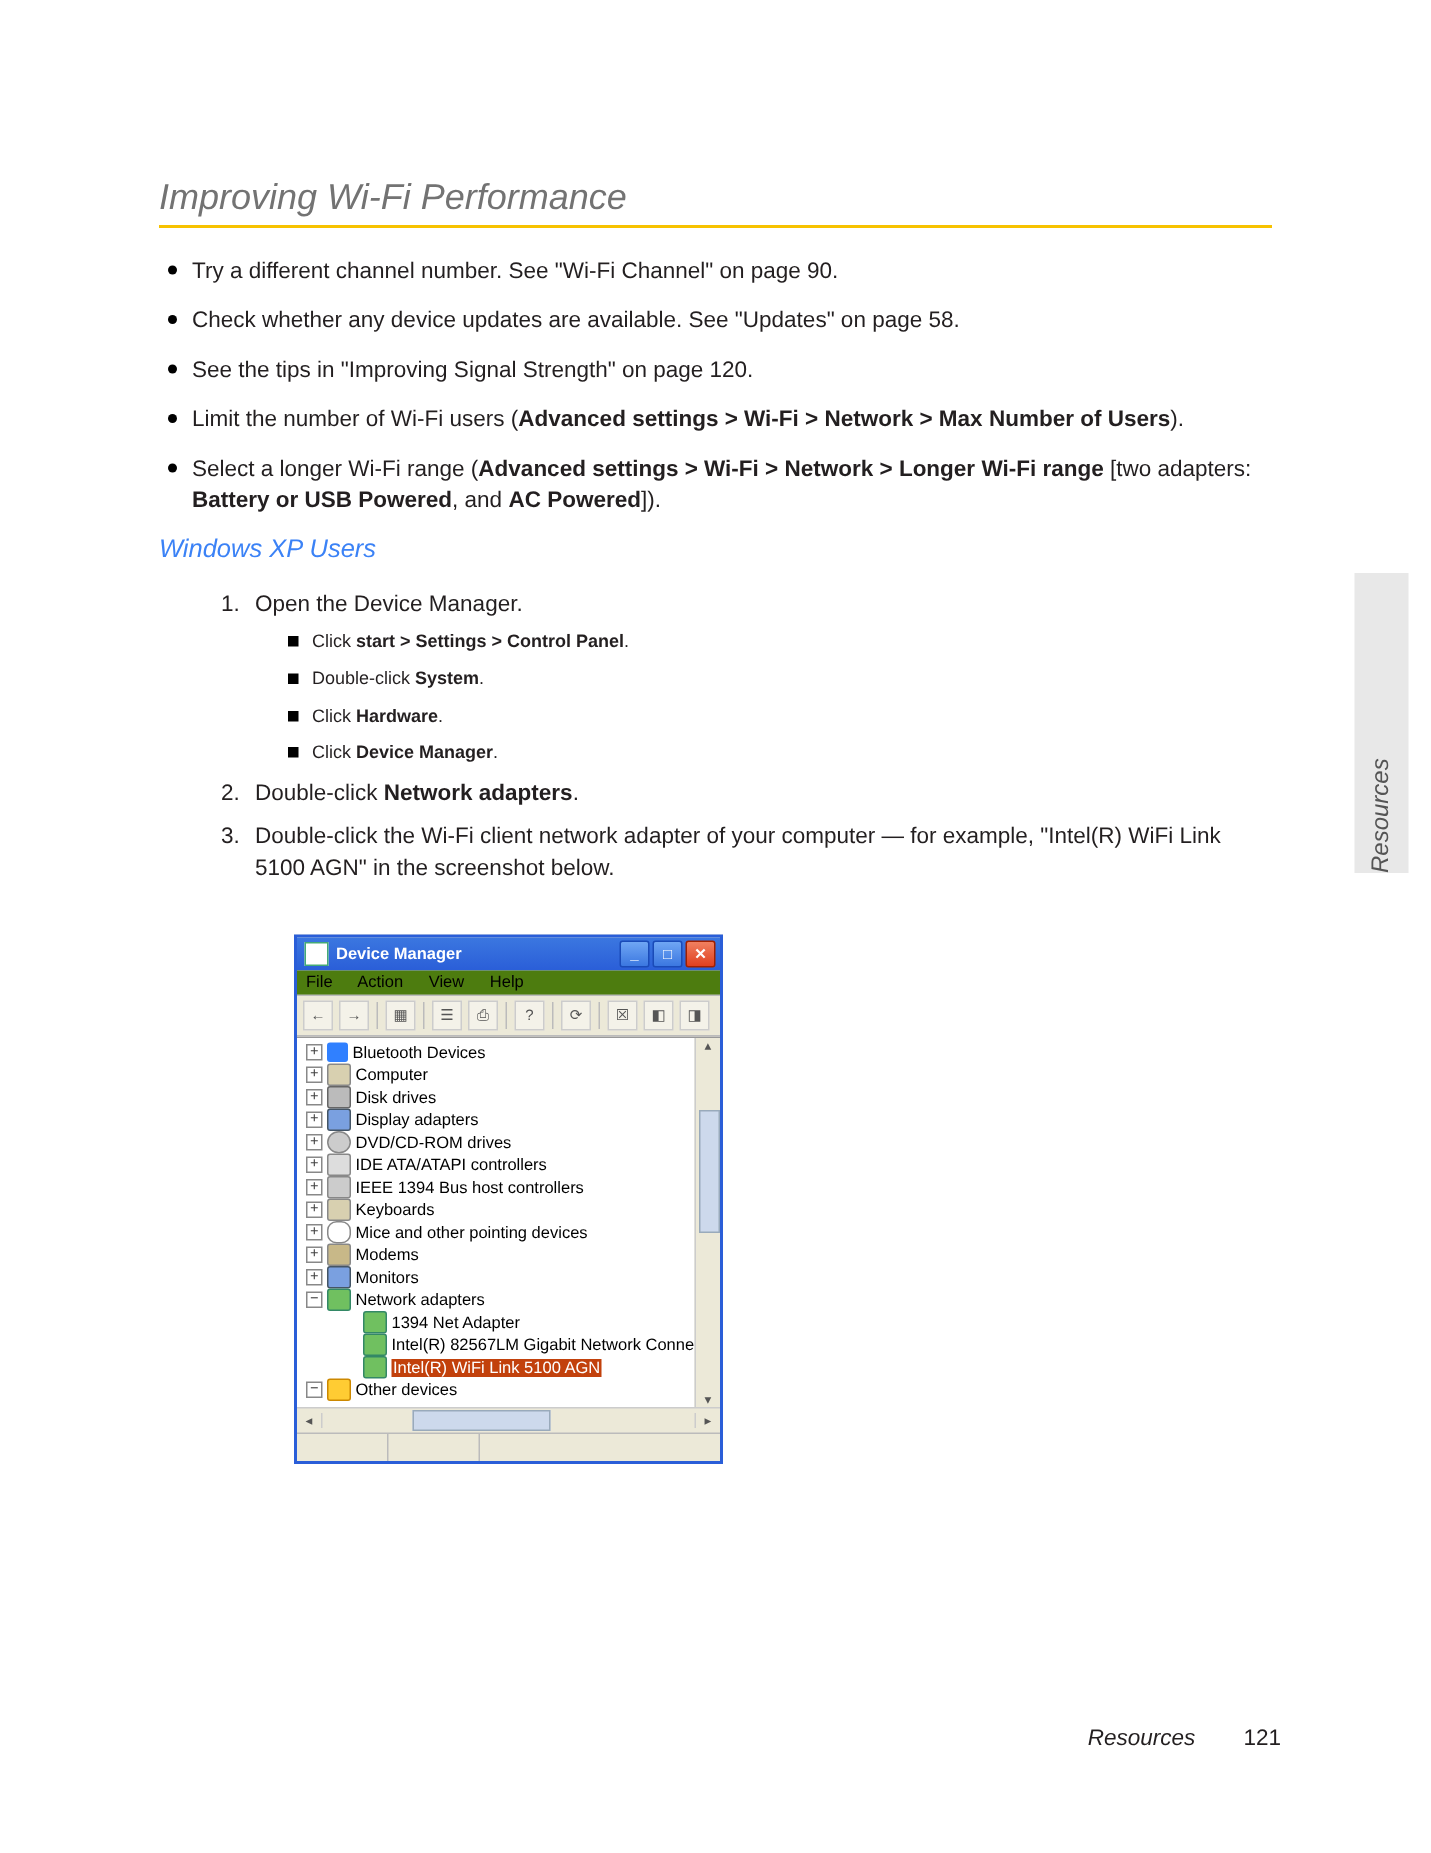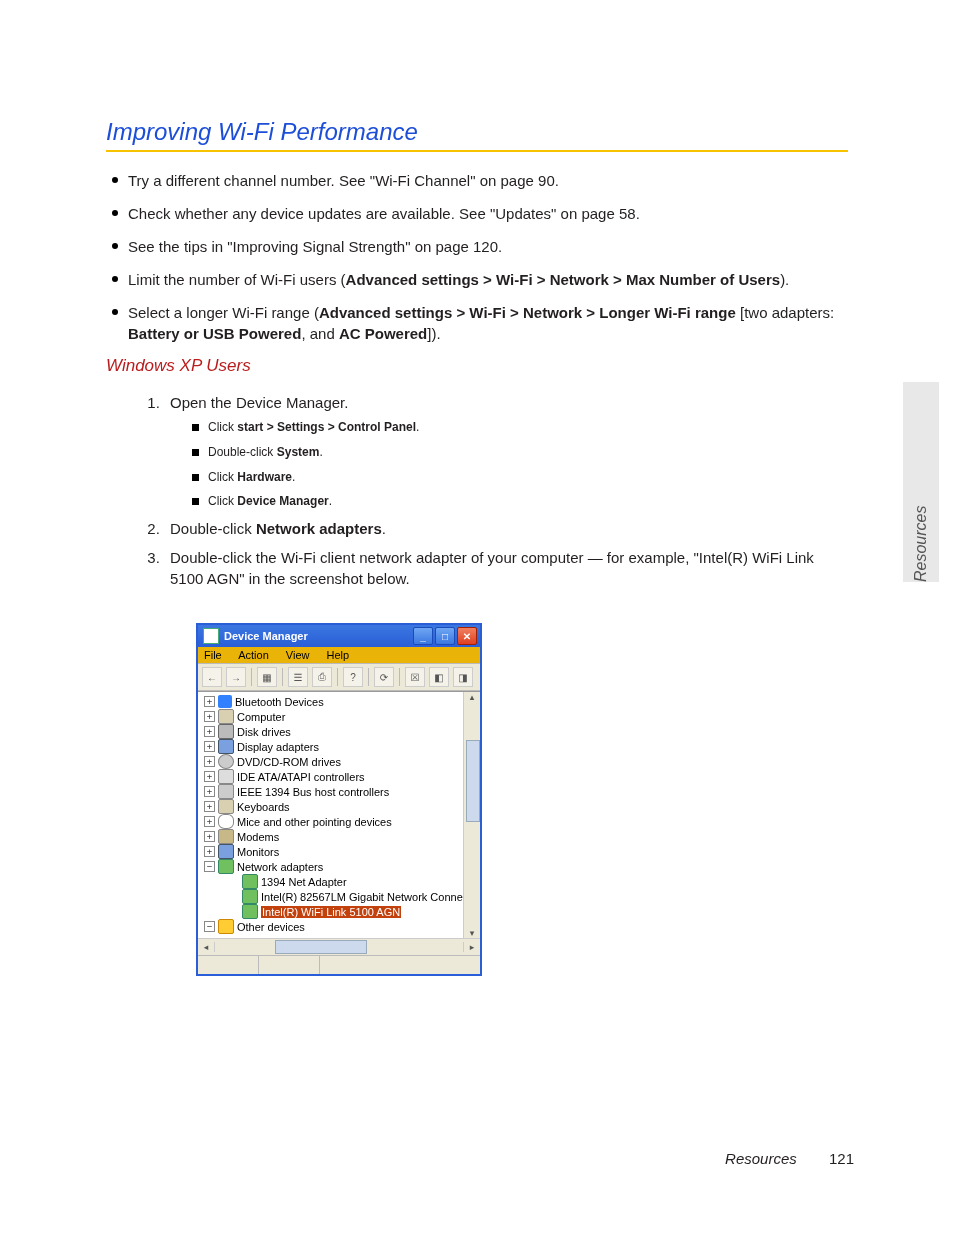--- a/index.html
+++ b/index.html
@@ -1,40 +1,40 @@
 <!DOCTYPE html>
 <html><head>
 <meta charset="utf-8">
 <style>
   html,body{margin:0;padding:0;background:#fff;font-family:Arial,Helvetica,sans-serif;color:#231f20}
   .page{width:954px;height:1235px;position:relative;box-sizing:border-box;padding:118px 106px 0 106px}
   .side-tab{position:absolute;right:15px;top:382px;width:36px;height:200px;background:#e8e8e8;writing-mode:vertical-rl;transform:rotate(180deg);font-style:italic;font-size:16px;color:#555;display:flex;align-items:center;justify-content:flex-start;padding-bottom:14px;box-sizing:border-box}
-  .title{font-style:italic;font-weight:400;font-size:24px;color:#1d4ed8;margin:0 0 4px 0}
+  .title{font-style:italic;font-weight:400;font-size:24px;color:#737373;margin:0 0 4px 0}
   .rule{border:0;border-top:2px solid #f7c200;margin:0 0 18px 0}
   ul.top{list-style:none;margin:0;padding:0}
   ul.top>li{position:relative;padding-left:22px;font-size:15px;line-height:1.4;margin-bottom:12px}
   ul.top>li::before{content:"";position:absolute;left:6px;top:7px;width:6px;height:6px;border-radius:50%;background:#000}
   .bold{font-weight:bold}
-  .subhead{font-style:italic;font-size:17px;color:#b91c1c;margin:12px 0 10px 0}
+  .subhead{font-style:italic;font-size:17px;color:#3b82f6;margin:12px 0 10px 0}
   ol.steps{list-style:decimal;margin:16px;padding-left:42px;font-size:15px}
   ol.steps>li{margin-bottom:8px;padding-left:6px;line-height:1.4}
   ul.sq{list-style:none;margin:6px 0 4px 0;padding-left:22px}
   ul.sq>li{position:relative;padding-left:16px;margin-bottom:8px;font-size:12px}
   ul.sq>li::before{content:"";position:absolute;left:0;top:5px;width:7px;height:7px;background:#000}
   .foot{position:absolute;bottom:68px;right:100px;font-size:15px}
   .foot .fr{font-style:italic;margin-right:28px}
 
   
   .dm{position:absolute;left:196px;top:623px;width:282px;border:2px solid #2a5ed8;background:#ece9d8;font-family:Tahoma,Arial,sans-serif}
   .dm-title{height:22px;background:linear-gradient(#3b77e0,#2a5ed8);display:flex;align-items:center;padding:0 3px 0 5px;color:#fff;font-size:11px;font-weight:bold}
   .dm-title .ic{width:14px;height:14px;background:#fff;border:1px solid #4a7;display:inline-block;margin-right:5px}
   .dm-title .t{flex:1}
   .winbtn{width:18px;height:16px;margin-left:2px;background:linear-gradient(#6fa6f4,#3b77e0);border:1px solid #1a4bb8;border-radius:2px;display:flex;align-items:center;justify-content:center;color:#fff;font-size:10px;font-family:Arial}
   .winbtn.close{background:linear-gradient(#f08060,#e04020);border-color:#a02000}
-  .dm-menu{background:#eab308;padding:2px 6px;font-size:11px;color:#000;border-bottom:1px solid #bbb}
+  .dm-menu{background:#4d7c0f;padding:2px 6px;font-size:11px;color:#000;border-bottom:1px solid #bbb}
   .dm-menu span{margin-right:14px}
   .dm-tb{background:#ece9d8;padding:3px 4px;border-bottom:1px solid #bbb;display:flex;gap:4px;align-items:center}
   .tbi{width:18px;height:18px;border:1px solid #ccc;background:#f4f2e9;display:flex;align-items:center;justify-content:center;font-size:10px;color:#555}
   .sep{width:1px;height:18px;background:#bbb;margin:0 1px}
   .dm-body{background:#fff;height:246px;overflow:hidden;position:relative;border-top:1px solid #999}
   .tree{font-size:11px;color:#000;padding:2px 0}
   .tree .row{display:flex;align-items:center;height:15px;white-space:nowrap}
   .exp{width:9px;height:9px;border:1px solid #888;margin:0 3px 0 6px;display:flex;align-items:center;justify-content:center;font-size:9px;line-height:1;color:#444;font-family:monospace}
   .ticon{width:14px;height:13px;margin-right:3px;display:inline-block;border-radius:2px}
   .i-bt{background:#3080ff}

